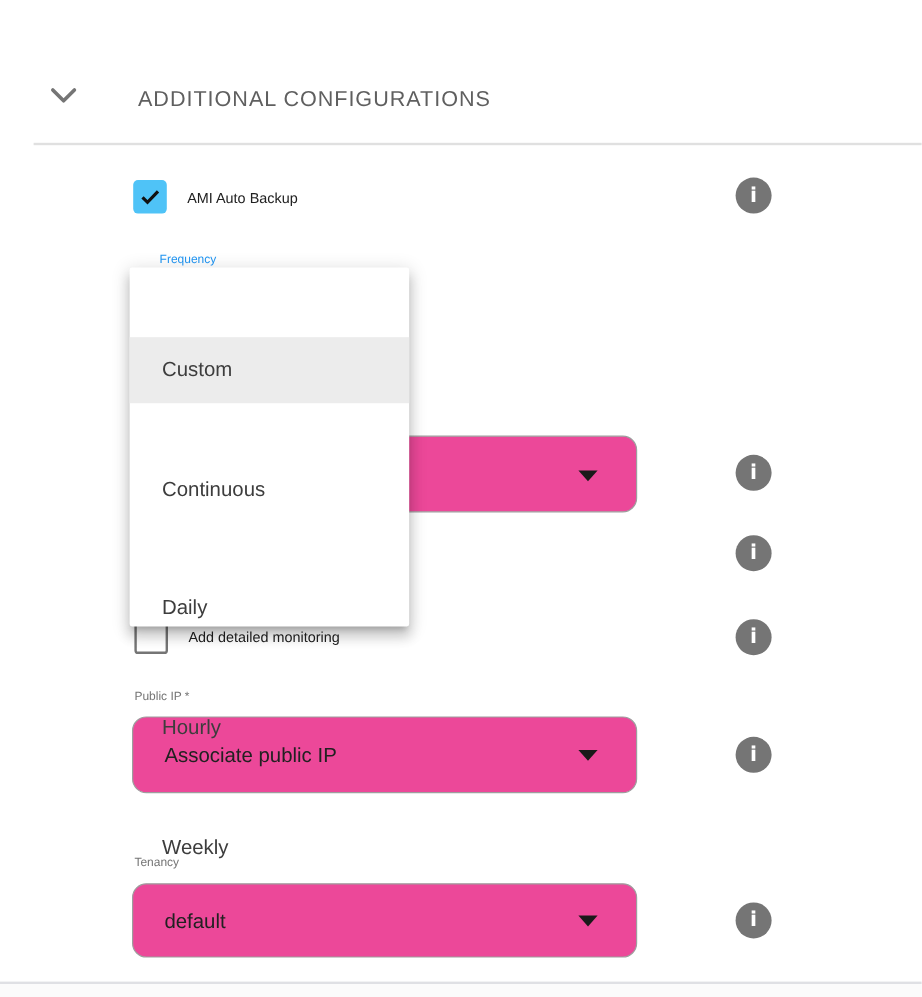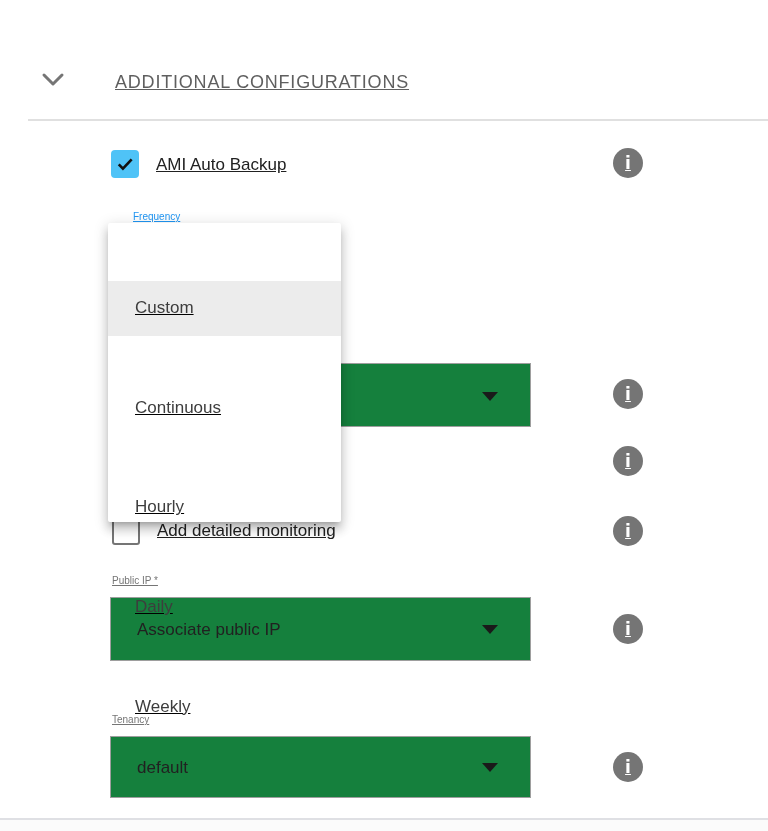--- a/index.html
+++ b/index.html
@@ -11,48 +11,48 @@
     --text-dark:#212121;
     --text-medium:#5F5F5F;
     --menu-highlight:#ECECEC;
   }
   *{margin:0;padding:0;box-sizing:border-box;}
   html,body{background:#fff;}
   body{
     font-family:"Liberation Sans","DejaVu Sans",sans-serif;
     width:768px;height:831px;position:relative;overflow:hidden;
   }
-  .abs{position:absolute;text-decoration:underline;}
+  .abs{position:absolute;}
 
   
   .section-title{
     left:115px;top:71px;font-size:18px;line-height:22px;
     color:var(--text-medium);letter-spacing:0.8px;
   }
   .chevron{left:41px;top:72px;width:24px;height:18px;cursor:pointer;}
 
   .divider-top{left:28px;top:119px;width:740px;height:2px;background:var(--divider-gray);}
 
   
   .checkbox{
     width:28px;height:28px;border-radius:4px;
     display:flex;align-items:center;justify-content:center;cursor:pointer;
   }
   .checkbox.checked{background:var(--checkbox-blue);}
   .checkbox.unchecked{background:#fff;border:2px solid var(--info-gray);border-radius:3px;}
-  .row-label{font-size:17px;line-height:20px;color:var(--text-dark);cursor:pointer;}
+  .row-label{font-size:12px;line-height:20px;color:var(--text-dark);cursor:pointer;}
 
   
   .field-label{font-size:10px;line-height:17px;color:var(--info-gray);}
   .field-label.blue{color:var(--accent-blue);}
 
   
   .select-box{
-    width:421px;height:64px;background:#15803d;
-    border:1px solid var(--border-gray);border-radius:0;cursor:pointer;
+    width:421px;height:64px;background:#ec4899;
+    border:1px solid var(--border-gray);border-radius:12px;cursor:pointer;
   }
   .select-value{
     position:absolute;left:26px;top:20px;font-size:17px;line-height:24px;color:var(--text-dark);
   }
   .select-arrow{
     position:absolute;right:32px;top:27px;width:0;height:0;
     border-left:8px solid transparent;border-right:8px solid transparent;
     border-top:9px solid #1a1a1a;
   }
 
@@ -132,19 +132,19 @@
   <span class="select-value" style="top:19px;">default</span>
   <span class="select-arrow" style="top:26px;"></span>
 </div>
 <div class="abs info-icon" style="left:613px;top:752px;">
   <span>i</span>
 </div>
 
 <div class="abs menu">
   <div class="menu-item highlight">Custom</div>
   <div class="menu-item">Continuous</div>
+  <div class="menu-item">Daily</div>
   <div class="menu-item">Hourly</div>
-  <div class="menu-item">Daily</div>
   <div class="menu-item">Weekly</div>
 </div>
 
 <div class="abs divider-bottom"></div>
 <div class="abs footer-strip"></div>
 
 </body></html>

